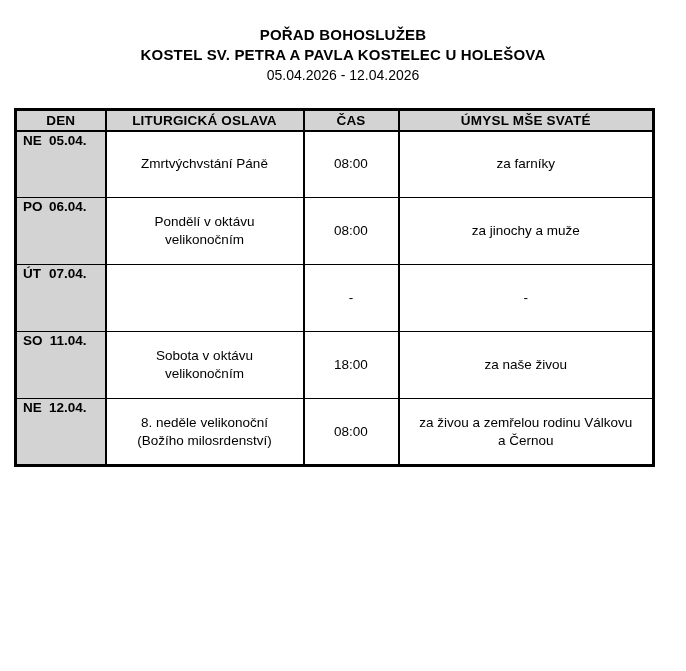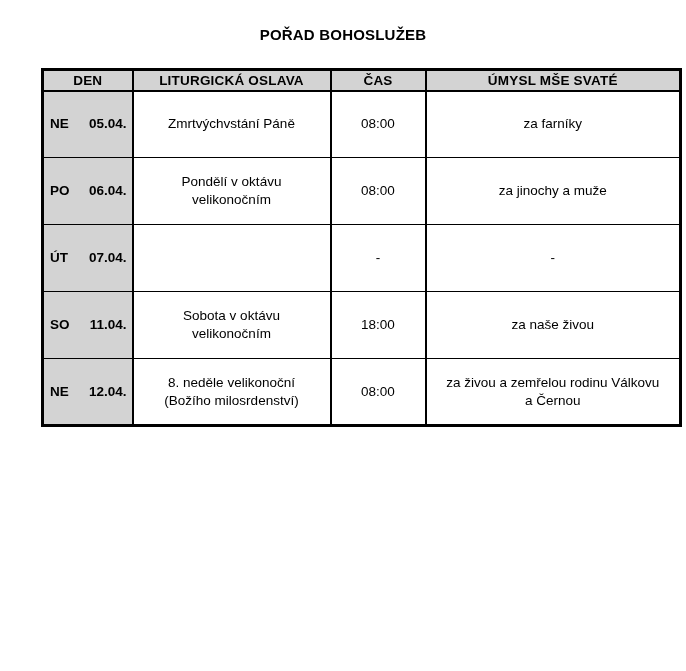--- a/index.html
+++ b/index.html
@@ -22,21 +22,21 @@
     letter-spacing: 0.2px;
   }
   .title-dates {
     font-size: 14px;
     font-weight: normal;
     line-height: 20px;
   }
   table.schedule {
     border-collapse: collapse;
     table-layout: fixed;
-    margin-left: 41px;
+    margin-left: 14px;
     margin-top: 23px;
     width: 638px;
     border: 3px solid #000000;
   }
   table.schedule col.c-day   { width: 90px;  }
   table.schedule col.c-lit   { width: 198px; }
   table.schedule col.c-time  { width: 95px;  }
   table.schedule col.c-int   { width: 255px; }
   th {
     background: #d3d3d3;
@@ -62,34 +62,35 @@
     line-height: 18px;
   }
   td.day-cell {
     background: #d3d3d3;
     font-weight: bold;
     padding: 0;
   }
   .day-wrap {
     display: flex;
     justify-content: space-between;
-    align-items: center;
-    padding: 0 5px 0 6px;
+    padding: 0 18px 0 6px;
     height: 100%;
   }
   
   tr.page-break-top td {
     border-top: 2px solid #7f7f7f;
   }
 </style>
 </head>
 <body>
 
 <div class="titles">
   <div class="title-main">POŘAD BOHOSLUŽEB</div>
+  <div class="title-sub">KOSTEL SV. PETRA A PAVLA KOSTELEC U HOLEŠOVA</div>
+  <div class="title-dates">05.04.2026 - 12.04.2026</div>
 </div>
 
 <table class="schedule">
   <colgroup>
     <col class="c-day">
       <col class="c-lit">
       <col class="c-time">
       <col class="c-int">
   </colgroup>
   <thead>

